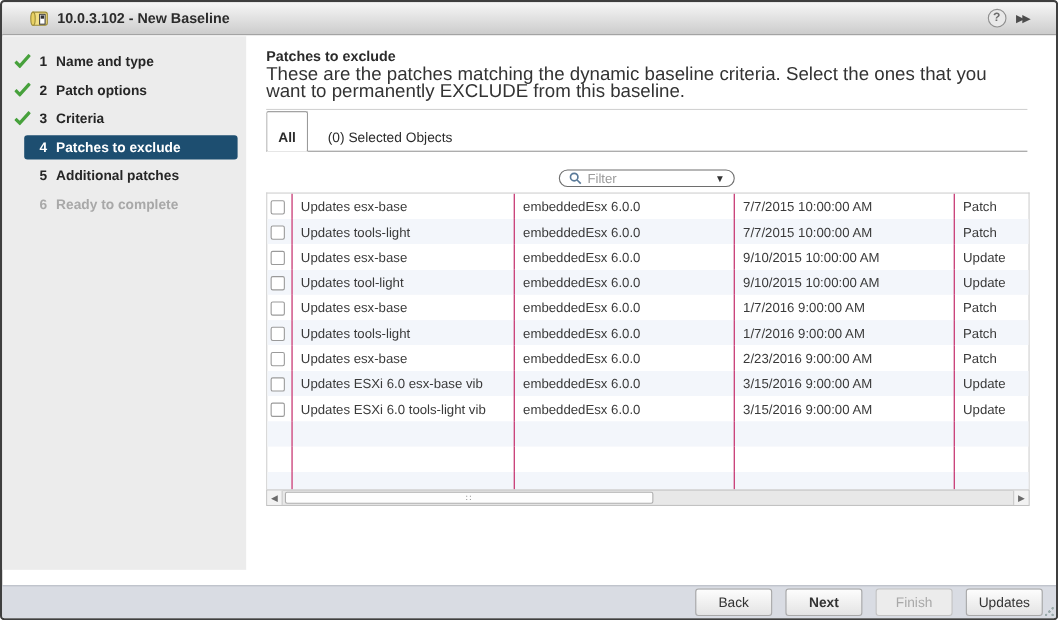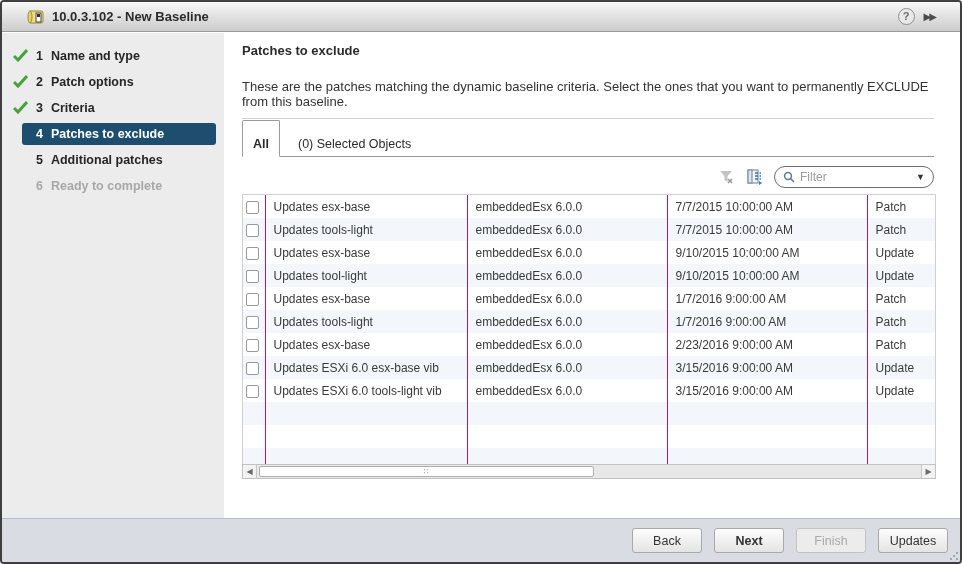--- a/index.html
+++ b/index.html
@@ -22,32 +22,32 @@
   .sidebar { width:222px; background:#ececec; padding-top:12px; flex-shrink:0; }
   .step { position:relative; height:22px; margin:0 8px 4px 20px; display:flex; align-items:center;
     font-size:12.5px; font-weight:bold; color:#262626; padding-left:14px; border-radius:3px; }
   .step .chk { position:absolute; left:-9px; top:4px; width:15px; height:13px; }
   .step.current { background:#1d4e70; color:#ffffff; }
   .step.disabled { color:#a8a8a8; }
   .step .num { margin-right:8px; }
 
   .content { flex:1; padding:10px 26px 0 18px; background:#fff; overflow:hidden; }
   .page-title { font-size:13px; font-weight:bold; color:#2b2b2b; }
-  .page-desc { font-size:13px; color:#333; margin-top:21px; line-height:15px; max-width:705px; }
+  .page-desc { font-size:17px; color:#333; margin-top:2px; line-height:15px; max-width:705px; }
   .divider { border:none; border-top:1px solid #d2d2d2; margin-top:9px; }
 
   
   .tabs { margin-top:13px; border-bottom:1px solid #9a9a9a; display:flex; align-items:flex-end; height:25px; }
   .tab { font-size:12.5px; color:#2b2b2b; padding:16px 10px 5px; }
   .tab.active { font-weight:bold; border:1px solid #9a9a9a; border-bottom:1px solid #fff; margin-bottom:-1px;
     background:#fff; border-radius:2px 2px 0 0; }
   .tab.plain { margin-left:8px; }
 
   
-  .toolbar { margin-top:8px; display:flex; justify-content:flex-end; align-items:center; gap:10px; height:24px; }
+  .toolbar { margin-top:8px; display:flex; justify-content:flex-end; align-items:center; gap:10px; height:24px;flex-direction:column; }
   .tool-icon { width:18px; height:18px; display:inline-block; }
   .filterbox { width:160px; height:22px; border:1px solid #6e6e6e; border-radius:11px; background:#fff;
     display:flex; align-items:center; padding:0 8px; gap:5px; }
   .filterbox input { border:none; outline:none; flex:1; font-size:12px; color:#333; font-family:"Liberation Sans",sans-serif; background:transparent; min-width:0; }
   .filterbox input::placeholder { color:#9b9b9b; }
   .caret { font-size:9px; color:#333; }
 
   
   .grid { margin-top:5px; width:694px; }
   table { width:694px; table-layout:fixed; border-collapse:collapse; }
@@ -73,21 +73,21 @@
   .hs-thumb { position:absolute; left:16px; width:335px; height:11px; background:#fdfdfd; border:1px solid #aeaeae;
     border-radius:2px; display:flex; align-items:center; justify-content:center; }
   .hs-grip { color:#8a8a8a; font-size:8px; letter-spacing:1px; line-height:6px; }
 
   
   .grid-status { width:694px; height:25px; background:#f1f1f1; border:1px solid #d4d4d4; border-top:none;
     display:flex; align-items:center; padding:0 8px; }
   .items-label { margin-left:auto; font-size:12.5px; font-weight:bold; color:#444; }
 
   
-  .footer { position:absolute; left:0; right:0; bottom:0; height:44px; background:#d9dce3; border-top:1px solid #b8bcc5;
+  .footer { position:absolute; left:0; right:0; bottom:0; height:30px; background:#d9dce3; border-top:1px solid #b8bcc5;
     display:flex; align-items:center; justify-content:flex-end; gap:12px; padding-right:12px; }
   .btn { width:70px; height:25px; border:1px solid #a8a8a8; border-radius:3px;
     background:linear-gradient(#fdfdfd,#e4e4e4); font-size:12.5px; color:#333; font-family:"Liberation Sans",sans-serif; }
   .btn.default { font-weight:bold; }
   .btn.disabled { color:#a9a9a9; background:#ececec; border-color:#c2c2c2; }
   .resize-grip { position:absolute; right:2px; bottom:2px; width:9px; height:9px;
     background:
       radial-gradient(circle at 8px 2px,#9aa 1px,transparent 1.4px),
       radial-gradient(circle at 8px 8px,#9aa 1px,transparent 1.4px),
       radial-gradient(circle at 2px 8px,#9aa 1px,transparent 1.4px),

